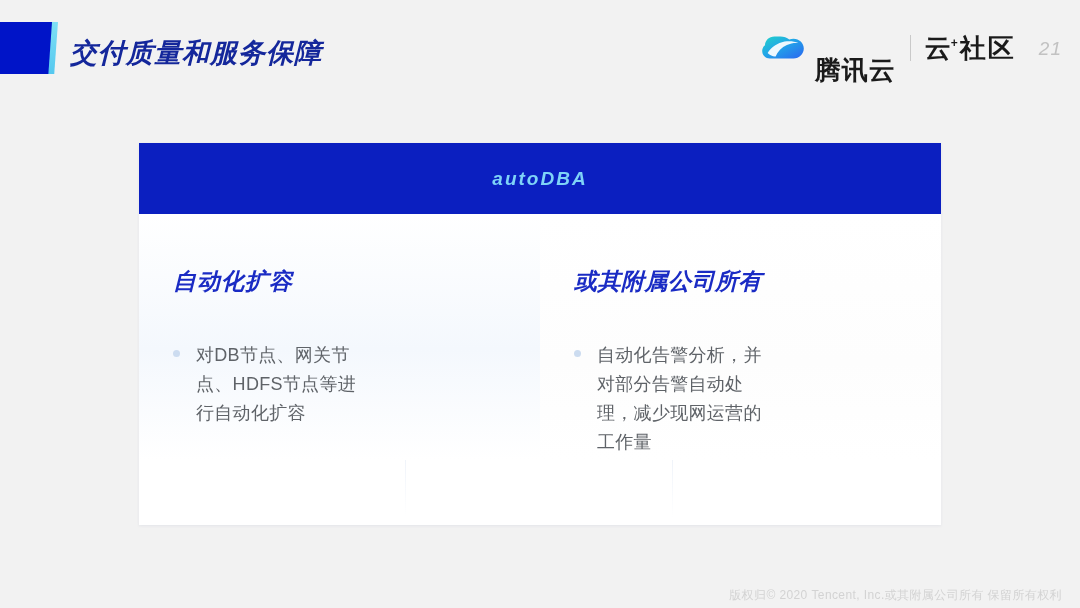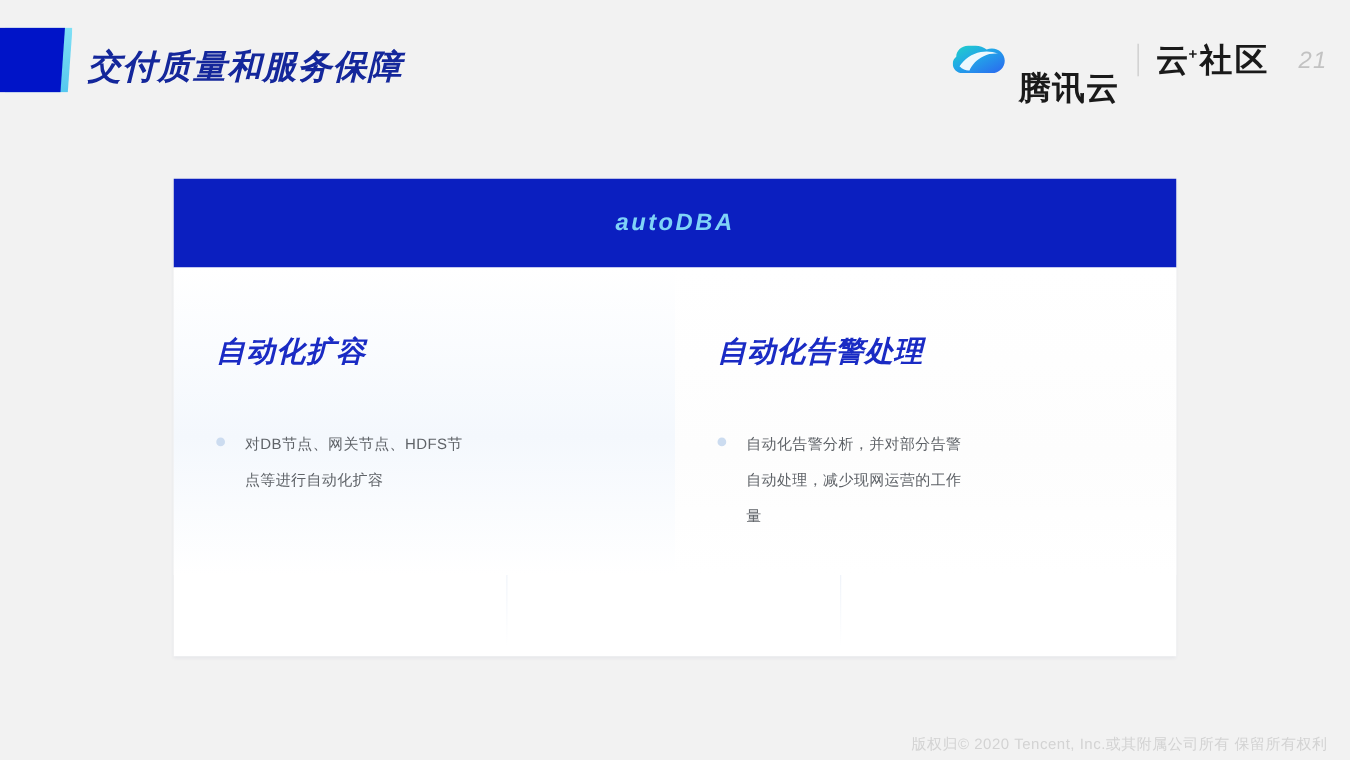--- a/index.html
+++ b/index.html
@@ -186,21 +186,21 @@
   .bullet-dot {
     flex: 0 0 auto;
     width: 7px;
     height: 7px;
     border-radius: 50%;
     background: #ccdcf0;
     margin-top: 9px;
     margin-right: 16px;
   }
   .bullet-text {
-    font-size: 12px;
+    font-size: 18px;
     line-height: 29px;
     color: #5f6368;
     letter-spacing: 0.3px;
     max-width: 178px;
   }
 
   
   .footer {
     position: absolute;
     right: 18px;
@@ -264,21 +264,21 @@
     <div class="col col-1">
       <div class="col-heading">自动化扩容</div>
       <div class="bullet-row">
         <span class="bullet-dot"></span>
         <span class="bullet-text">对DB节点、网关节点、HDFS节点等进行自动化扩容</span>
       </div>
     </div>
 
 
     <div class="col col-3">
-      <div class="col-heading">自动化告警处理</div>
+      <div class="col-heading">或其附属公司所有</div>
       <div class="bullet-row">
         <span class="bullet-dot"></span>
         <span class="bullet-text">自动化告警分析，并对部分告警自动处理，减少现网运营的工作量</span>
       </div>
     </div>
 
   </div>
 </div>
 
 <div class="footer">版权归© 2020 Tencent, Inc.或其附属公司所有 保留所有权利</div>

